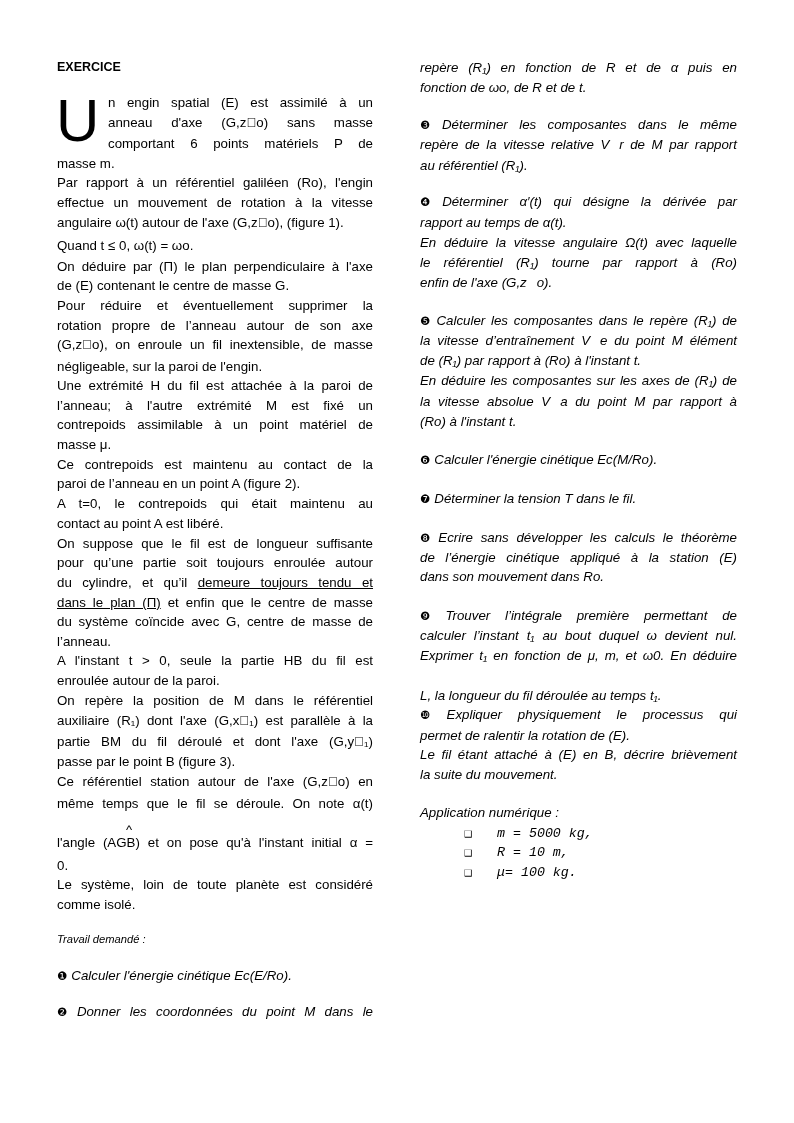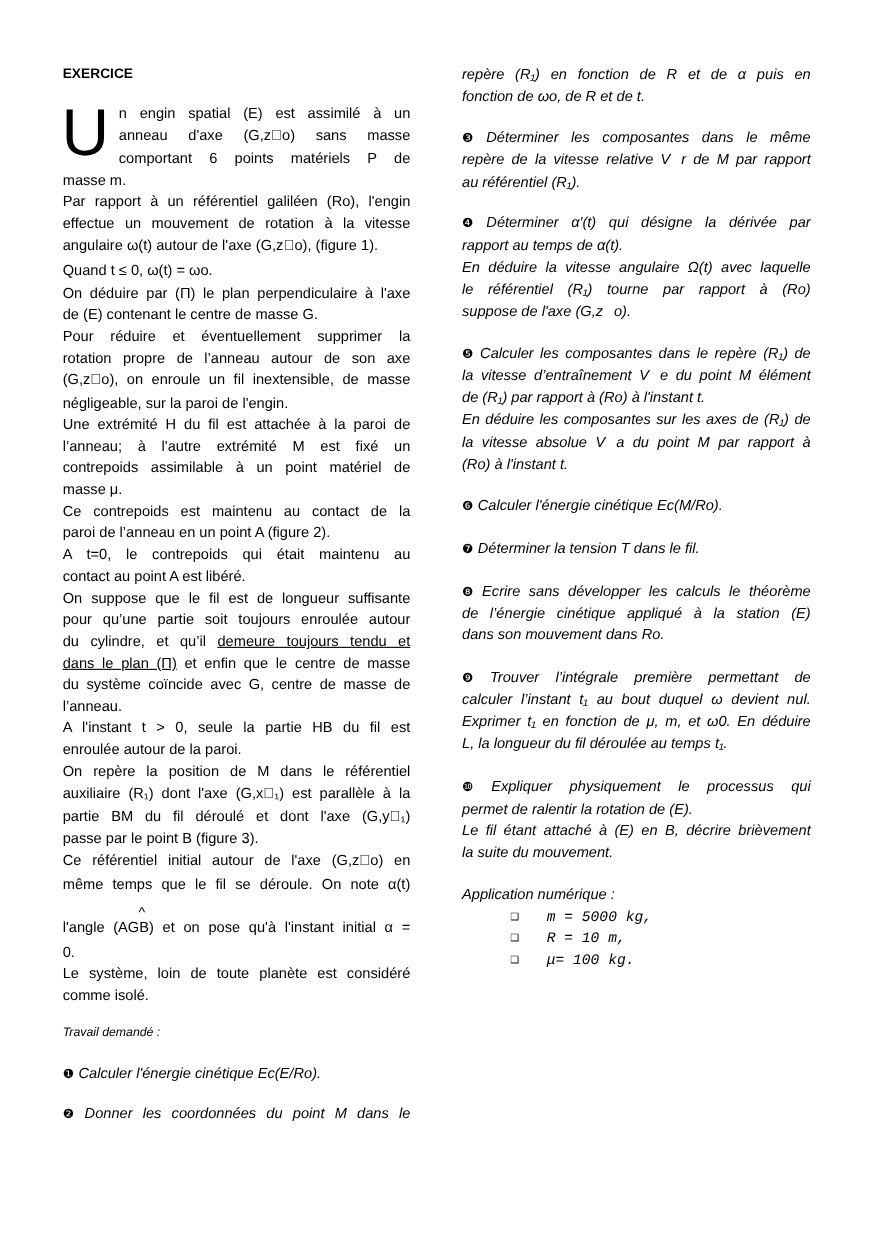--- a/index.html
+++ b/index.html
@@ -135,21 +135,21 @@
     </div>
 
     <div>
       <div class="ln L" style="top:691px">On repère la position de M dans le référentiel</div>
       <div class="ln L" style="top:711px">auxiliaire (R₁) dont l'axe (G,x⃗₁) est parallèle à la</div>
       <div class="ln L" style="top:732px">partie BM du fil déroulé et dont l'axe (G,y⃗₁)</div>
       <div class="ln end L" style="top:752px">passe par le point B (figure 3).</div>
     </div>
 
     <div>
-      <div class="ln L" style="top:772px">Ce référentiel initial autour de l'axe (G,z⃗o) en</div>
+      <div class="ln L" style="top:772px">Ce référentiel station autour de l'axe (G,z⃗o) en</div>
       <div class="ln L" style="top:794px">même temps que le fil se déroule.  On note α(t)</div>
       <div class="hat" style="top:820px;left:125px">^</div>
       <div class="ln L" style="top:833px">l'angle (AGB) et on pose qu'à l'instant initial α =</div>
       <div class="ln end L" style="top:856px">0.</div>
     </div>
 
     <div>
       <div class="ln L" style="top:875px">Le système, loin de toute planète est considéré</div>
       <div class="ln end L" style="top:895px">comme isolé.</div>
     </div>
@@ -175,21 +175,21 @@
       <div class="ln R it" style="top:115px"><span class="num">❸</span><span>Déterminer les composantes dans le même</span></div>
       <div class="ln R it" style="top:135px">repère de la vitesse relative V⃗r de M par rapport</div>
       <div class="ln end R it" style="top:156px">au référentiel (R₁).</div>
     </div>
 
     <div>
       <div class="ln R it" style="top:192px"><span class="num">❹</span><span>Déterminer α′(t) qui désigne la dérivée par</span></div>
       <div class="ln end R it" style="top:213px">rapport au temps de α(t).</div>
       <div class="ln R it" style="top:233px">En déduire la vitesse angulaire Ω(t) avec laquelle</div>
       <div class="ln R it" style="top:253px">le référentiel (R₁) tourne par rapport à (Ro)</div>
-      <div class="ln end R it" style="top:273px">suppose de l'axe (G,z⃗o).</div>
+      <div class="ln end R it" style="top:273px">enfin de l'axe (G,z⃗o).</div>
     </div>
 
     <div>
       <div class="ln R it" style="top:311px"><span class="num">❺</span><span>Calculer les composantes dans le repère (R₁) de</span></div>
       <div class="ln R it" style="top:331px">la vitesse d’entraînement V⃗e du point M élément</div>
       <div class="ln end R it" style="top:351px">de (R₁) par rapport à (Ro) à l'instant t.</div>
       <div class="ln R it" style="top:371px">En déduire les composantes sur les axes de (R₁) de</div>
       <div class="ln R it" style="top:392px">la vitesse absolue V⃗a du point M par rapport à</div>
       <div class="ln end R it" style="top:412px">(Ro) à l'instant t.</div>
     </div>
@@ -205,21 +205,21 @@
     <div>
       <div class="ln R it" style="top:528px"><span class="num">❽</span><span>Ecrire sans développer les calculs le théorème</span></div>
       <div class="ln R it" style="top:548px">de l’énergie cinétique appliqué à la station (E)</div>
       <div class="ln end R it" style="top:567px">dans son mouvement dans Ro.</div>
     </div>
 
     <div>
       <div class="ln R it" style="top:606px"><span class="num">❾</span><span>Trouver l’intégrale première permettant de</span></div>
       <div class="ln R it" style="top:626px">calculer l’instant t₁ au bout duquel ω devient nul.</div>
       <div class="ln R it" style="top:646px">Exprimer t₁ en fonction de μ, m, et ω0. En déduire</div>
-      <div class="ln end R it" style="top:666px">L, la longueur du fil déroulée au temps t₁.</div>
+      <div class="ln end R it" style="top:686px">L, la longueur du fil déroulée au temps t₁.</div>
     </div>
 
     <div>
       <div class="ln R it" style="top:705px"><span class="num">❿</span><span>Expliquer physiquement le processus qui</span></div>
       <div class="ln end R it" style="top:726px">permet de ralentir la rotation de (E).</div>
       <div class="ln R it" style="top:745px">Le fil étant attaché à (E) en B, décrire brièvement</div>
       <div class="ln end R it" style="top:765px">la suite du mouvement.</div>
     </div>
 
     <div>

